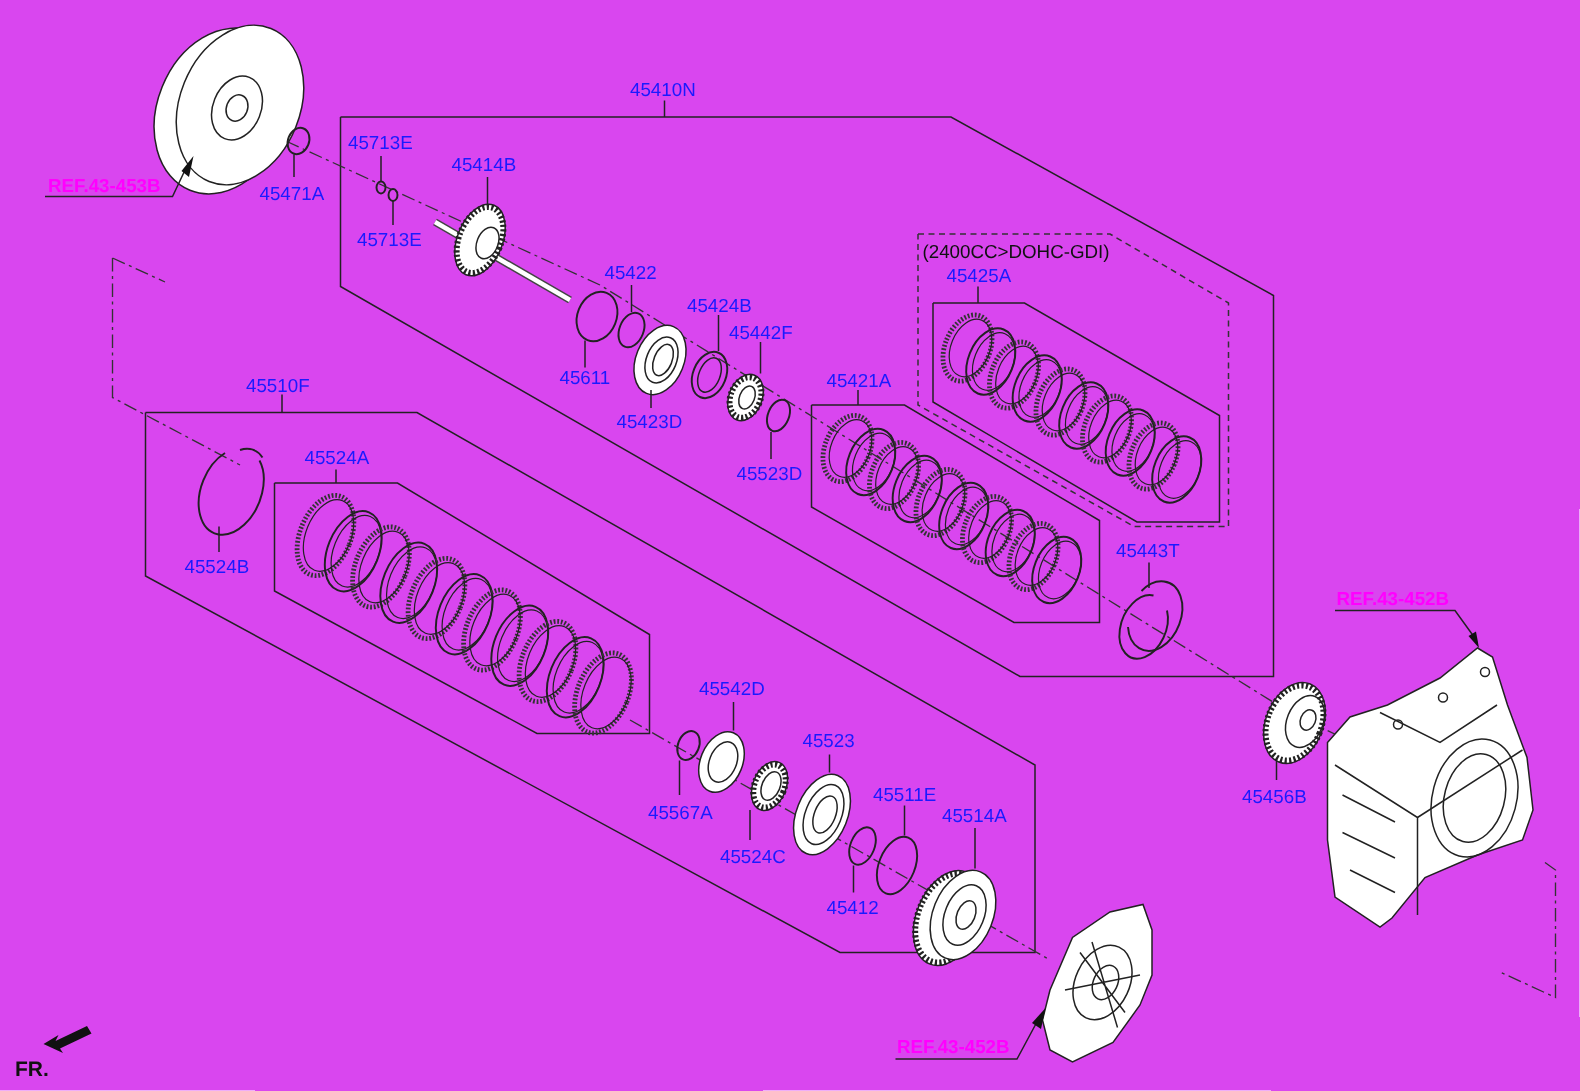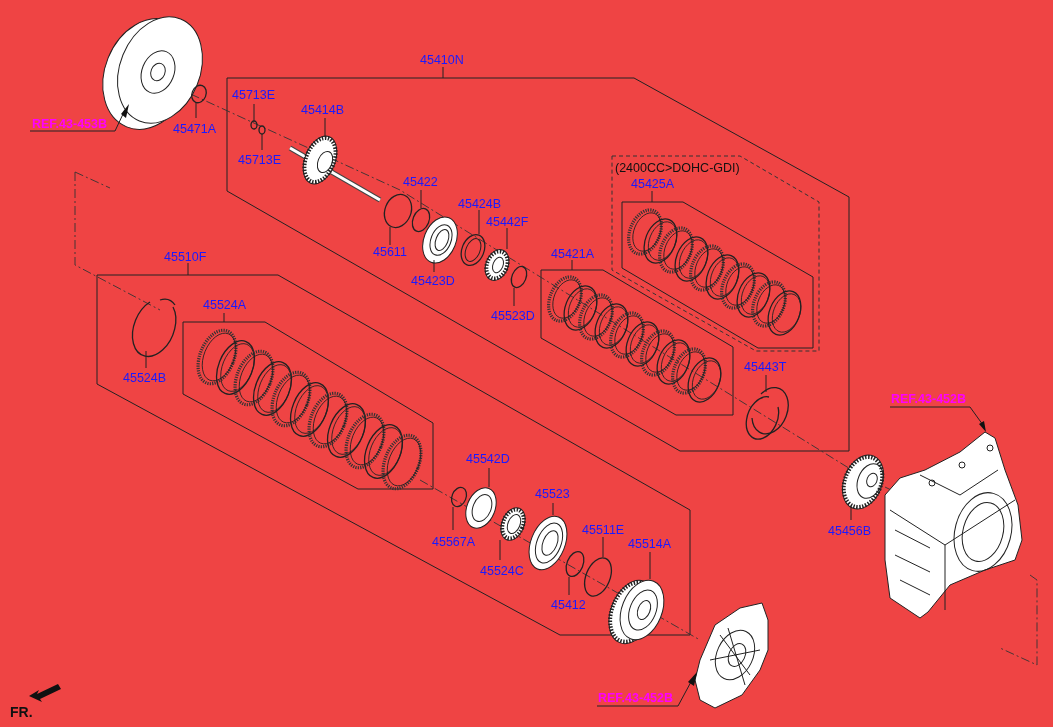--- a/index.html
+++ b/index.html
@@ -1,16 +1,16 @@
 <!DOCTYPE html>
 <html><head>
 <meta charset="utf-8">
 <style>
   html, body { margin: 0; padding: 0; background: #ffffff; }
-  #stage { position: relative; width: 1053px; height: 727px; overflow: hidden; background: #ef4444; }
+  #stage { position: relative; width: 1053px; height: 727px; overflow: hidden; background: #d946ef; }
   svg { position: absolute; left: 0; top: 0; }
   .lbl { font-family: "Liberation Sans", sans-serif; font-size: 12.5px; fill: #1a1aff; }
   .ref { font-family: "Liberation Sans", sans-serif; font-size: 12.5px; font-weight: bold; fill: #ff00ff; }
   .note { font-family: "Liberation Sans", sans-serif; font-size: 12.5px; fill: #111111; }
   .fr { font-family: "Liberation Sans", sans-serif; font-size: 14px; font-weight: bold; fill: #111111; }
   .ln { stroke: #222; stroke-width: 1; fill: none; }
   .dash { stroke: #333; stroke-width: 0.9; fill: none; stroke-dasharray: 9 3 2 3; }
   .dbox { stroke: #333; stroke-width: 1; fill: none; stroke-dasharray: 4 3; }
   .part { stroke: #222; stroke-width: 1; fill: #fff; }
   .ring { stroke: #222; stroke-width: 1.3; fill: none; }

